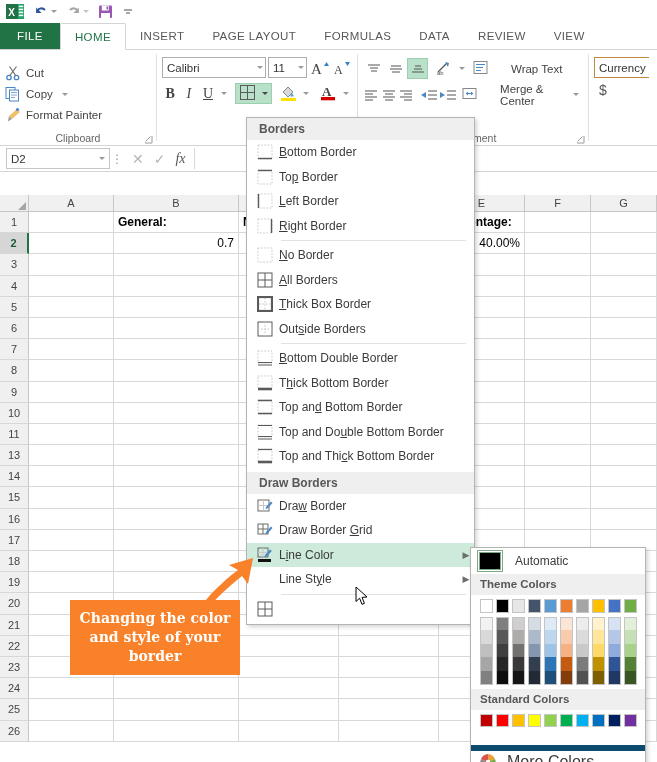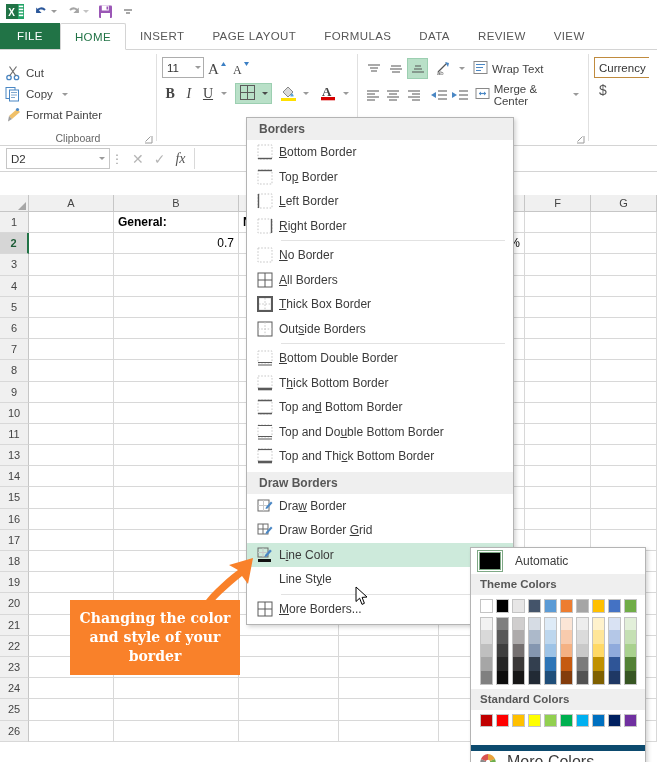--- a/index.html
+++ b/index.html
@@ -58,21 +58,21 @@
   .btn { width:22px; height:21px; display:flex; align-items:center; justify-content:center; font-size:12px; color:#444; cursor:default; position:relative;}
   .btn.sm { width:18px; }
   .split { display:flex; align-items:center; height:21px; }
   .split .arrowbit { width:13px; display:flex; align-items:center; justify-content:center; }
   .sel-green { background:#b9e0c8; border:1px solid #9ccfb1; }
 
   
   .aligngrp { width:230px; }
   .arow { display:flex; align-items:center; gap:1px; height:23px; }
   .abtn { width:21px;height:21px;display:flex;align-items:center;justify-content:center;cursor:default;}
-  .wide { display:flex; align-items:center; gap:3px; font-size:11.5px; color:#444; height:21px; padding:0 4px; cursor:default;}
+  .wide { display:flex; align-items:center; gap:22px; font-size:11.5px; color:#444; height:21px; padding:0 4px; cursor:default;}
 
   
   .numgrp { width:60px; overflow:hidden; }
 
   
   .fbar { height:26px; display:flex; align-items:center; gap:0; background:#fff; padding:2px 0; border-bottom:1px solid #d4d4d4;}
   .namebox { width:104px; height:21px; margin-left:6px; border:1px solid #c6c6c6; display:flex; align-items:center; padding:0 4px; font-size:11.5px; color:#333; background:#fff;}
   .namebox .nm { flex:1; }
   .vdots { width:14px; text-align:center; color:#9b9b9b; font-size:12px; letter-spacing:0; }
   .fbtns { display:flex; align-items:center; gap:10px; padding:0 8px; color:#b5b5b5; font-size:14px; }
@@ -88,21 +88,21 @@
   .rowsarea { position:relative; }
   .row { display:flex; height:21.2px; }
   .rh { width:29px; border-right:1px solid #c6c6c6; border-bottom:1px solid #d8d8d8; background:#f0f0f0; text-align:center; font-size:11px; color:#444; line-height:20px; }
   .rh.sel { background:#d6d6d6; color:#1c5c36; font-weight:bold; border-right:2px solid #217346; }
   .cell { border-right:1px solid #d8d8d8; border-bottom:1px solid #d8d8d8; font-size:12px; color:#000; line-height:20px; padding:0 4px; overflow:hidden; white-space:nowrap; }
   .cell.b { font-weight:bold; }
   .cell.r { text-align:right; }
 
   
   .bmenu {
-    position:absolute; left:246px; top:117px; width:268px;
+    position:absolute; left:246px; top:117px; width:229px;
     background:#fff; border:1px solid #b4b4b4; box-shadow:2px 2px 4px rgba(0,0,0,.17);
     z-index:40; padding-bottom:3px;
   }
   .bhdr { background:#efefef; height:22px; line-height:22px; padding-left:12px; font-size:12px; font-weight:bold; color:#575757; }
   .bitem { height:24.5px; display:flex; align-items:center; padding-left:4px; font-size:12px; color:#3b3b3b; cursor:default; position:relative;}
   .bitem.hl { background:#cdeadb; }
   .bico { width:28px; display:flex; align-items:center; justify-content:center; flex:none; }
   .blabel { flex:1; }
   .blabel u { text-decoration:underline; }
   .bdiv { height:1px; background:#e2e2e2; margin:2px 8px 2px 34px; }
@@ -234,20 +234,24 @@
           <path d="M1 8 L8 8 L8 1" stroke="#9a9a9a" fill="none"></path>
           <path d="M1.5 6.5 L6.5 1.5" stroke="#9a9a9a"></path>
         </svg>
     </span>
   </div>
   <div class="grp-sep"></div>
 
   <div class="grp fontgrp">
     <div style="display:flex;flex-direction:column;gap:3px;padding-top:3px;">
       <div class="frow">
+        <div class="fbox fname">
+          <span class="cv">Calibri</span>
+          <span class="tri-dn"></span>
+        </div>
         <div class="fbox fsize">
           <span class="cv">11</span>
           <span class="tri-dn"></span>
         </div>
         <div class="btn">
           <svg width="20" height="18" viewBox="0 0 20 18">
               <text x="1" y="15" font-family="Liberation Serif, serif" font-size="15" fill="#444">A</text>
               <path d="M14 7 L16.5 3 L19 7 Z" fill="#3b7fc4"></path>
             </svg>
         </div>
@@ -874,21 +878,20 @@
 
   <div class="bdiv"></div>
 
   <div class="bitem">
     <span class="bico">
         <svg width="16" height="16" viewBox="0 0 16 16">
           <rect x="1" y="1" width="14" height="14" fill="none" stroke="#5a5a5a"></rect>
           <path d="M8 1 V15 M1 8 H15" stroke="#5a5a5a"></path>
         </svg>
       </span>
-    <span class="blabel"><u>M</u>ore Borders...</span>
   </div>
 </div>
 
 <div class="cpick">
   <div class="auto-row">
     <span class="auto-sw"></span>
     <span>Automatic</span>
   </div>
   <div class="cp-hdr">Theme Colors</div>
   <div class="swgrid" id="theme-grid">

